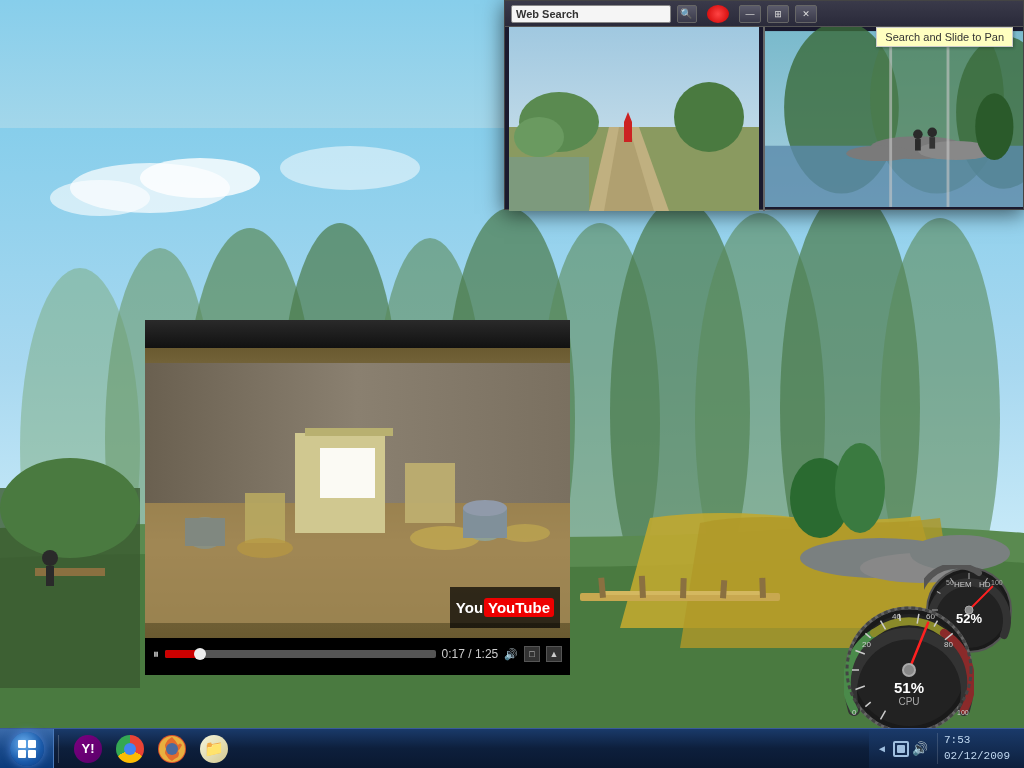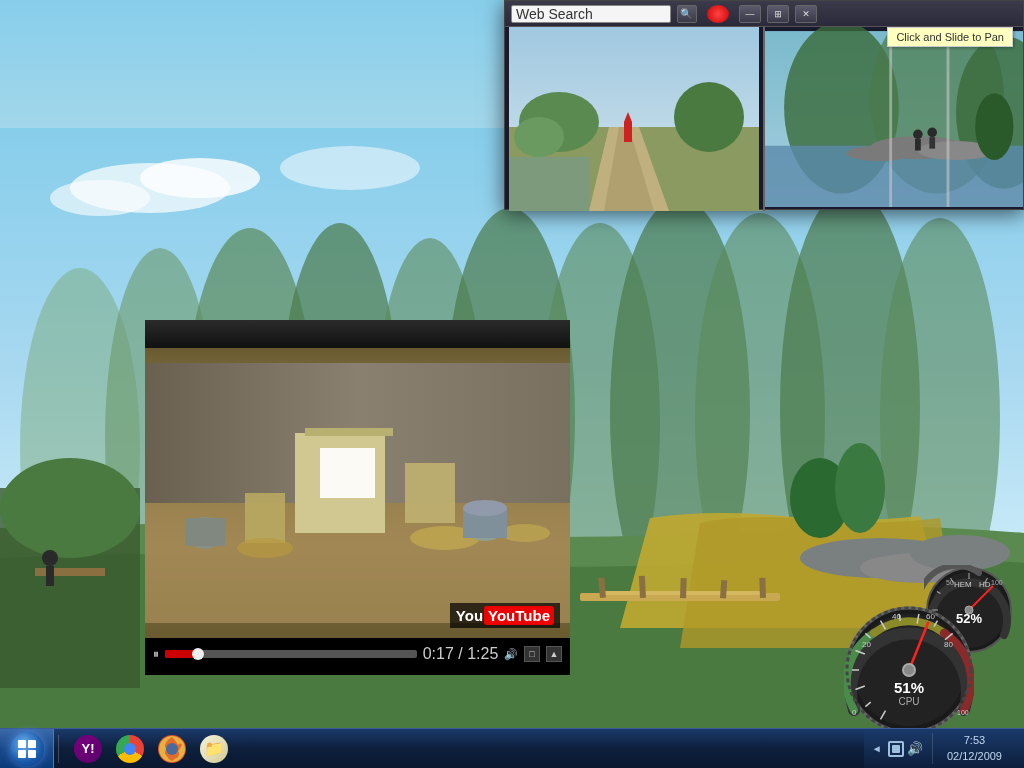--- a/index.html
+++ b/index.html
@@ -169,26 +169,27 @@
     }
 
     .tray-arrows {
       color: #a0c0e0;
       font-size: 10px;
       margin-right: 6px;
       cursor: pointer;
     }
 
     .clock-area {
-      text-align: center;
+      text-align: left;
       color: #c0d8f0;
       font-size: 11px;
       line-height: 1.4;
-      padding: 0 14px;
+      padding: 0 6px;
       border-left: 1px solid rgba(255,255,255,0.15);
+      font-family: Liberation Mono, monospace;
     }
 
     
     #panorama-widget {
       position: absolute;
       top: 0;
       right: 0;
       width: 520px;
       height: 210px;
       background: #1a1a2e;
@@ -335,21 +336,21 @@
 
     
     .youtube-logo {
       position: absolute;
       bottom: 10px;
       right: 10px;
       background: rgba(0,0,0,0.7);
       color: #fff;
       font-size: 15px;
       font-weight: bold;
-      padding: 4px 6px;
+      padding: 12px 6px;
       font-family: Arial, sans-serif;
     }
 
     .youtube-you {
       color: #fff;
     }
 
     .youtube-tube {
       background: #e00;
       padding: 1px 4px;
@@ -396,21 +397,21 @@
       left: 13%;
       width: 12px;
       height: 12px;
       background: #eee;
       border-radius: 50%;
       transform: translate(-50%, -50%);
     }
 
     .time-display {
       color: #ccc;
-      font-size: 16px;
+      font-size: 12px;
       white-space: nowrap;
     }
 
     .ctrl-volume {
       color: #ccc;
       font-size: 11px;
       cursor: pointer;
       display: flex;
       align-items: center;
       gap: 2px;
@@ -572,21 +573,21 @@
 
     <rect x="35" y="440" width="70" height="8" fill="#8a7040"></rect>
     <circle cx="50" cy="430" r="8" fill="#2a2a2a"></circle>
     <rect x="46" y="438" width="8" height="20" fill="#2a2a2a"></rect>
   </svg>
 </div>
 
 <div id="panorama-widget">
   <div class="pano-toolbar">
     <div class="pano-search-box">
-      <span style="color:#333; font-size:14px;">Web Search</span>
+      <span style="color:#333; font-size:11px;font-weight:bold;">Web Search</span>
     </div>
     <div class="pano-search-btn">🔍</div>
     <div class="pano-red-icon"></div>
     <div class="pano-toolbar-btn">—</div>
     <div class="pano-toolbar-btn">⊞</div>
     <div class="pano-toolbar-btn">✕</div>
   </div>
 
   <div class="pano-image-area">
 
@@ -645,21 +646,21 @@
 
         <ellipse cx="240" cy="100" rx="20" ry="35" fill="#2a5a2a"></ellipse>
 
         <rect x="130" y="0" width="3" height="184" fill="rgba(200,200,200,0.6)"></rect>
         <rect x="190" y="0" width="3" height="184" fill="rgba(200,200,200,0.6)"></rect>
       </svg>
     </div>
   </div>
 
   <div class="pan-tooltip">
-    <span>Click and Slide to Pan</span>
+    <span>Search and Slide to Pan</span>
   </div>
 </div>
 
 <div id="video-player">
 
   <div class="video-title-bar">
   </div>
 
   <div class="video-frame">
     <div class="video-content">

